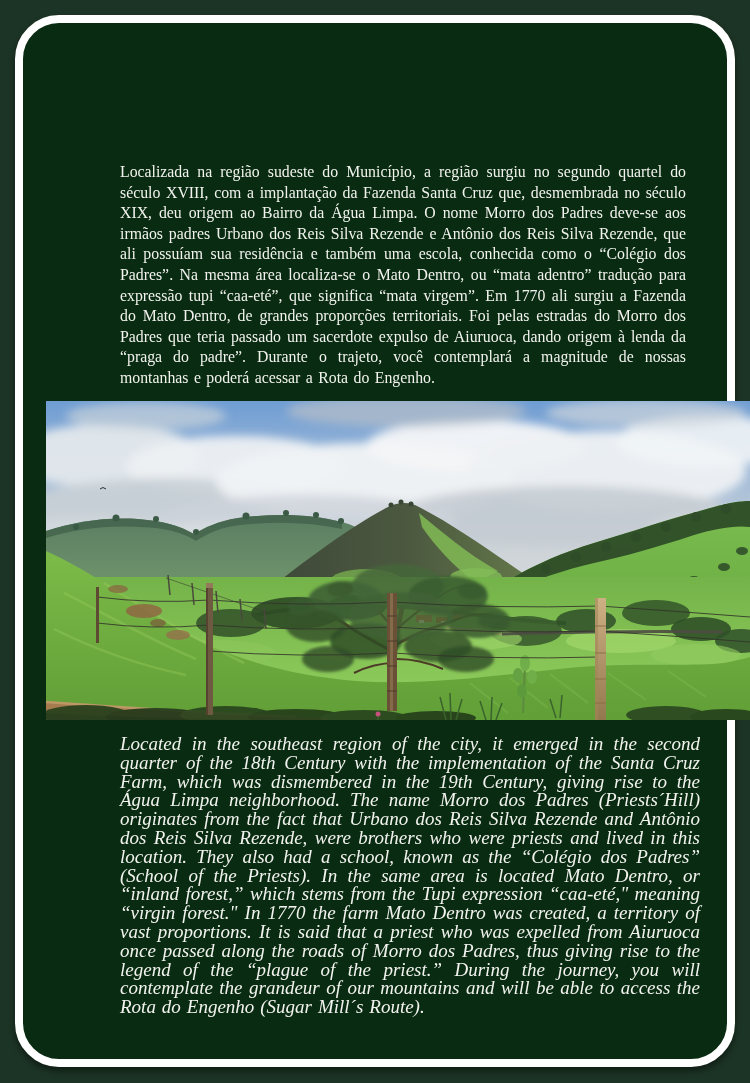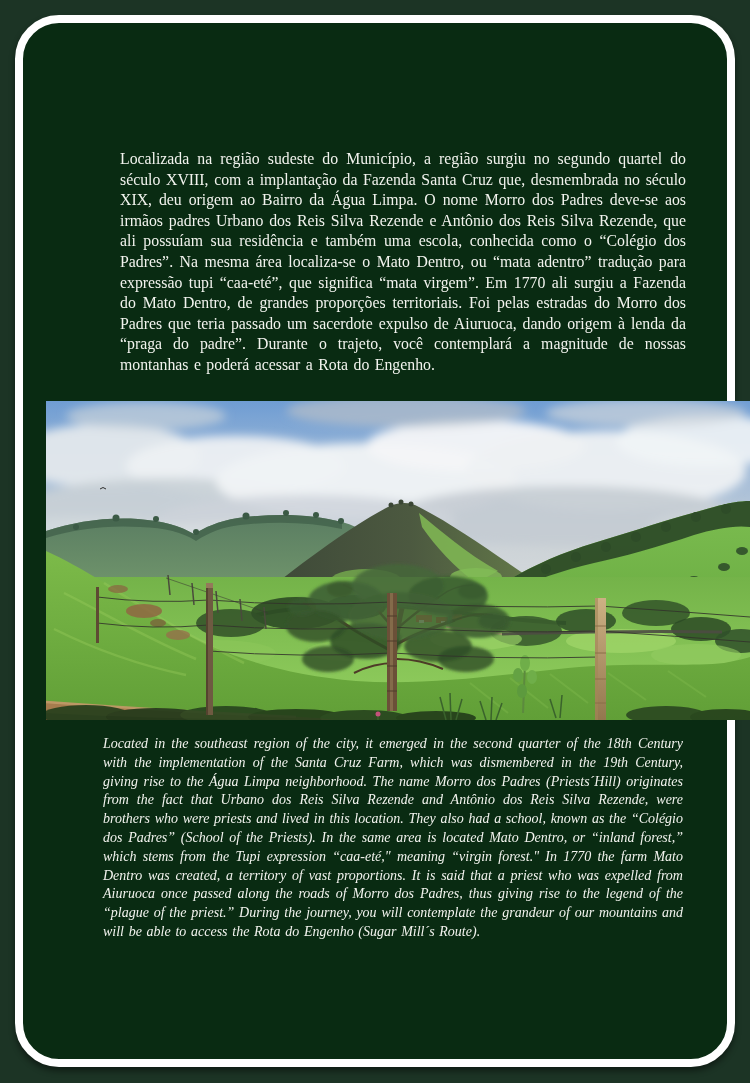--- a/index.html
+++ b/index.html
@@ -14,27 +14,27 @@
     background:var(--inner,#092b12);
     border:8px solid var(--frame,#ffffff);
     border-radius:44px;
     box-shadow:0 4px 6px rgba(0,0,0,.45);
   }
   .para {
     position:absolute; color:var(--text,#f2f3ee);
     text-align:justify; text-justify:inter-word;
   }
   .para-pt {
-    left:97px; top:126px; width:566px;
+    left:97px; top:139px; width:566px;
     font-size:15.8px; line-height:20.6px;
     word-spacing:1.5px;
   }
   .para-en {
-    left:80px; top:712px; width:580px;
-    font-size:14px; line-height:18.8px; font-style:italic;
+    left:97px; top:712px; width:580px;
+    font-size:19px; line-height:18.8px; font-style:italic;
     word-spacing:1.2px;
   }
   .photo {
     position:absolute; left:23px; top:378px; width:704px; height:319px;
     overflow:hidden;
   }
   .photo svg { display:block; width:704px; height:319px; }
 </style>
 </head>
 <body>

